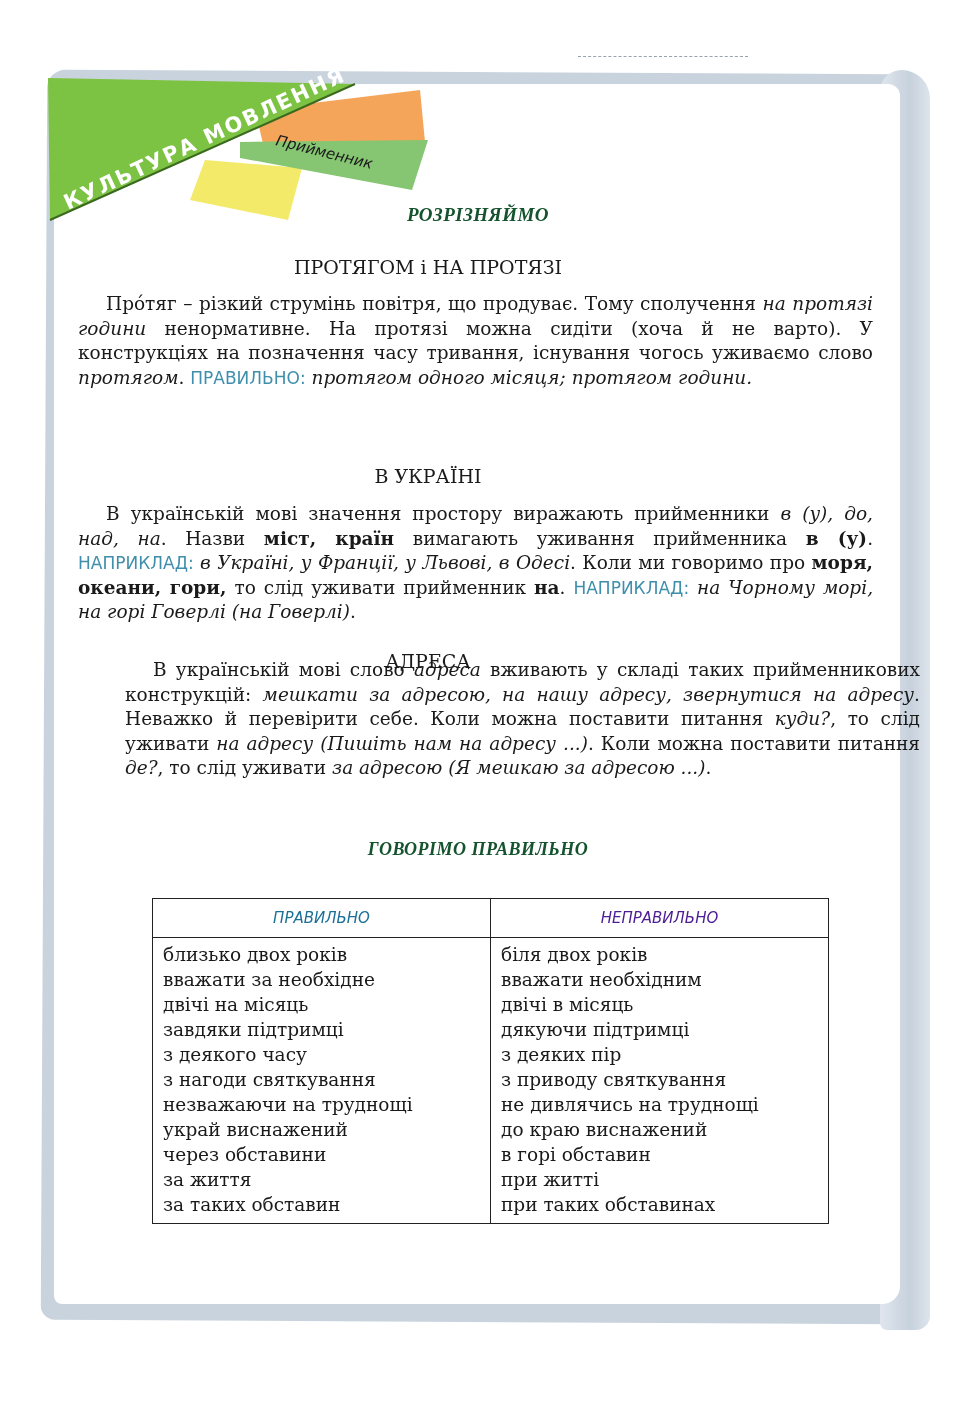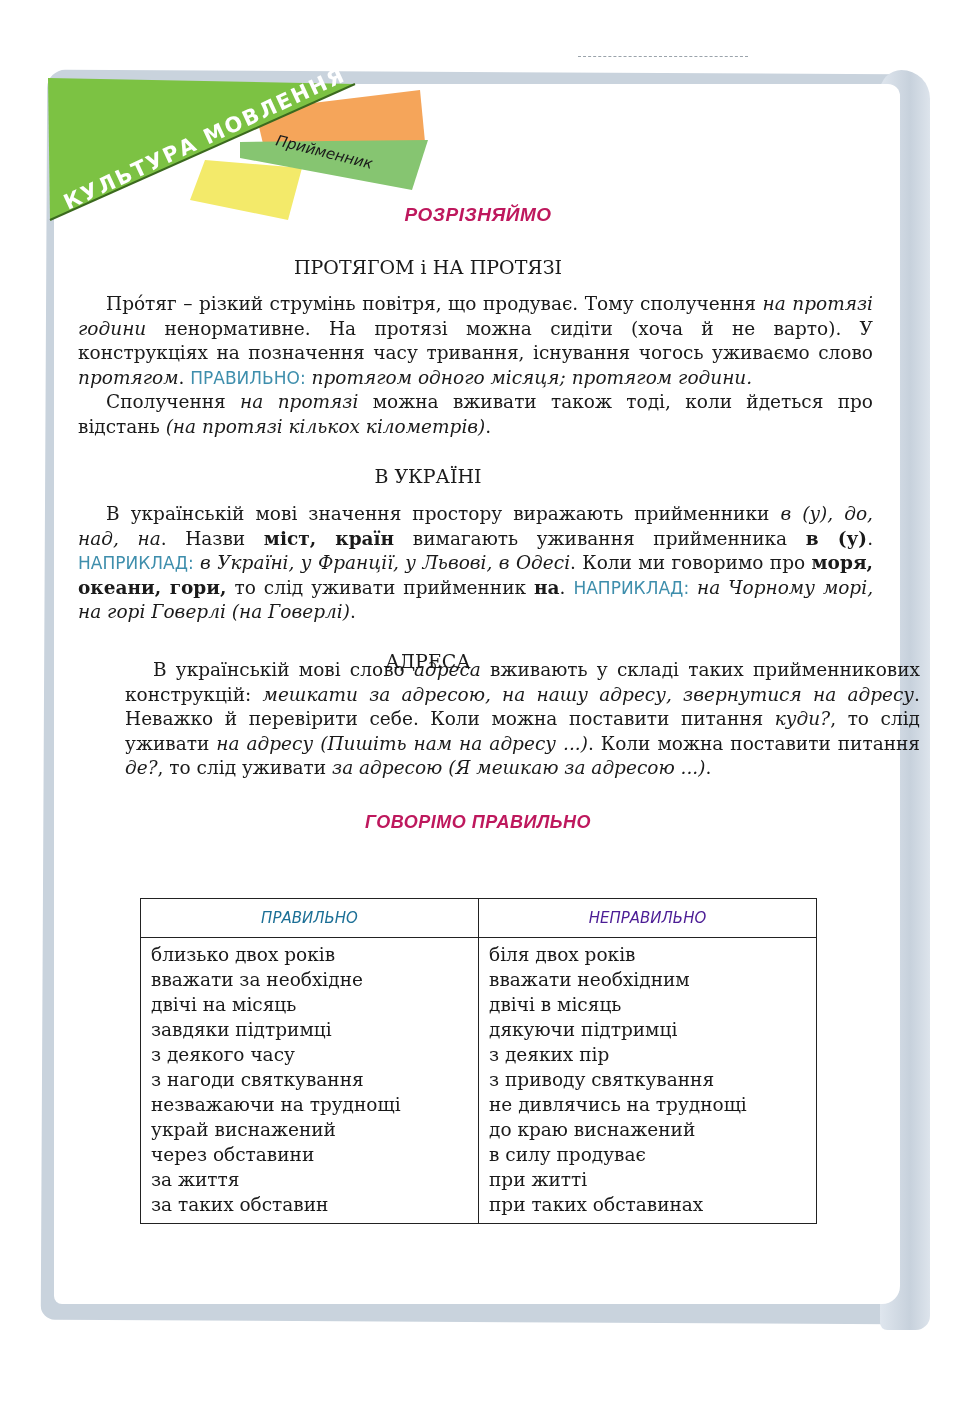--- a/index.html
+++ b/index.html
@@ -23,36 +23,36 @@
     position:absolute; left:54px; top:84px; width:846px; height:1220px;
     background:#ffffff; border-radius:6px 12px 18px 8px;
   }
   .dashes {
     position:absolute; left:578px; top:56px; width:170px;
     border-top:1px dashed #9aa3ab;
   }
   .banner { position:absolute; left:40px; top:70px; width:420px; height:170px; }
   .section-label {
     position:absolute; left:0; width:956px; text-align:center;
-    font-family:Liberation Sans, sans-serif; font-style:italic; font-weight:bold;
-    color:#be185d; letter-spacing:0.5px;
+    font-family:Liberation Serif, serif; font-style:italic; font-weight:bold;
+    color:#14532d; letter-spacing:0.5px;
   }
   .heading {
     position:absolute; left:0; width:856px; text-align:center;
     font-size:19px; color:#1a1a1a;
   }
   .para {
     position:absolute; left:78px; width:795px;
     font-size:18.5px; line-height:24.6px; text-align:justify;
   }
   .para p { margin:0; text-indent:28px; }
   .para i { font-style:italic; }
   .hl { font-family:"DejaVu Sans", sans-serif; font-weight:normal; color:#3e8eac; font-size:17px; }
   table.rules {
-    position:absolute; left:140px; top:898px; width:677px;
+    position:absolute; left:152px; top:898px; width:677px;
     border-collapse:collapse; border:1.5px solid #222;
   }
   table.rules th {
     height:36px; font-family:"DejaVu Sans", sans-serif; font-style:italic;
     font-size:15px; font-weight:normal; border-bottom:1.5px solid #222;
   }
   table.rules td {
     vertical-align:top; padding:4px 10px 6px 10px;
     font-size:18.5px; line-height:25px; width:50%;
   }
@@ -75,34 +75,33 @@
   <line x1="315" y1="14" x2="10" y2="150" stroke="#3b6a1e" stroke-width="2"></line>
   <text x="28" y="140" transform="rotate(-25 28 140)" fill="#ffffff" font-family="DejaVu Sans, sans-serif" font-weight="bold" font-size="21" letter-spacing="2">КУЛЬТУРА МОВЛЕННЯ</text>
   <text x="235" y="75" transform="rotate(14 235 75)" fill="#1a1a1a" font-family="DejaVu Sans, sans-serif" font-style="italic" font-size="15">Прийменник</text>
 </svg>
 
 <div class="section-label" style="top:204px;font-size:19px;">РОЗРІЗНЯЙМО</div>
 
 <div class="heading" style="top:256px;">ПРОТЯГОМ і НА ПРОТЯЗІ</div>
 <div class="para" style="top:292px;">
   <p><span>Прóтяг – різкий струмінь повітря, що продуває. Тому сполучення </span><i>на протязі години</i><span> ненормативне. На протязі можна сидіти (хоча й не варто). У конструкціях на позначення часу тривання, існування чогось уживаємо слово </span><i>протягом</i><span>. </span><span class="hl">ПРАВИЛЬНО:</span><i> протягом одного місяця; протягом години.</i></p>
-  <p><span>Сполучення </span><i>на протязі</i><span> можна вживати також тоді, коли йдеться про відстань </span><i>(на протязі кількох кілометрів)</i><span>.</span></p>
 </div>
 
 <div class="heading" style="top:465px;">В УКРАЇНІ</div>
 <div class="para" style="top:502px;">
   <p><span>В українській мові значення простору виражають прийменники </span><i>в (у), до, над, на</i><span>. Назви </span><b>міст, країн</b><span> вимагають уживання прийменника </span><b>в (у)</b><span>. </span><span class="hl">НАПРИКЛАД:</span><i> в Україні, у Франції, у Львові, в Одесі</i><span>. Коли ми говоримо про </span><b>моря, океани, гори,</b><span> то слід уживати прийменник </span><b>на</b><span>. </span><span class="hl">НАПРИКЛАД:</span><i> на Чорному морі, на горі Говерлі (на Говерлі)</i><span>.</span></p>
 </div>
 
 <div class="heading" style="top:650px;">АДРЕСА</div>
 <div class="para" style="top:658px;margin-left:47px;">
   <p><span>В українській мові слово </span><i>адреса</i><span> вживають у складі таких прийменникових конструкцій: </span><i>мешкати за адресою, на нашу адресу, звернутися на адресу</i><span>. Неважко й перевірити себе. Коли можна поставити питання </span><i>куди?</i><span>, то слід уживати </span><i>на адресу (Пишіть нам на адресу ...)</i><span>. Коли можна поставити питання </span><i>де?</i><span>, то слід уживати </span><i>за адресою (Я мешкаю за адресою ...)</i><span>.</span></p>
 </div>
 
-<div class="section-label" style="top:812px;font-size:18px;text-align:center;">ГОВОРІМО ПРАВИЛЬНО</div>
+<div class="section-label" style="top:839px;font-size:18px;text-align:center;">ГОВОРІМО ПРАВИЛЬНО</div>
 
 <table class="rules">
   <thead>
     <tr>
       <th style="color:#1c6f96;">ПРАВИЛЬНО</th>
       <th style="color:#4c1d95;">НЕПРАВИЛЬНО</th>
     </tr>
   </thead>
   <tbody>
     <tr>
@@ -121,19 +120,19 @@
         </td>
       <td id="col-incorrect">
           <span class="cell-line">біля двох років</span>
           <span class="cell-line">вважати необхідним</span>
           <span class="cell-line">двічі в місяць</span>
           <span class="cell-line">дякуючи підтримці</span>
           <span class="cell-line">з деяких пір</span>
           <span class="cell-line">з приводу святкування</span>
           <span class="cell-line">не дивлячись на труднощі</span>
           <span class="cell-line">до краю виснажений</span>
-          <span class="cell-line">в силу продуває</span>
+          <span class="cell-line">в горі обставин</span>
           <span class="cell-line">при житті</span>
           <span class="cell-line">при таких обставинах</span>
         </td>
     </tr>
   </tbody>
 </table>
 
 </body></html>

